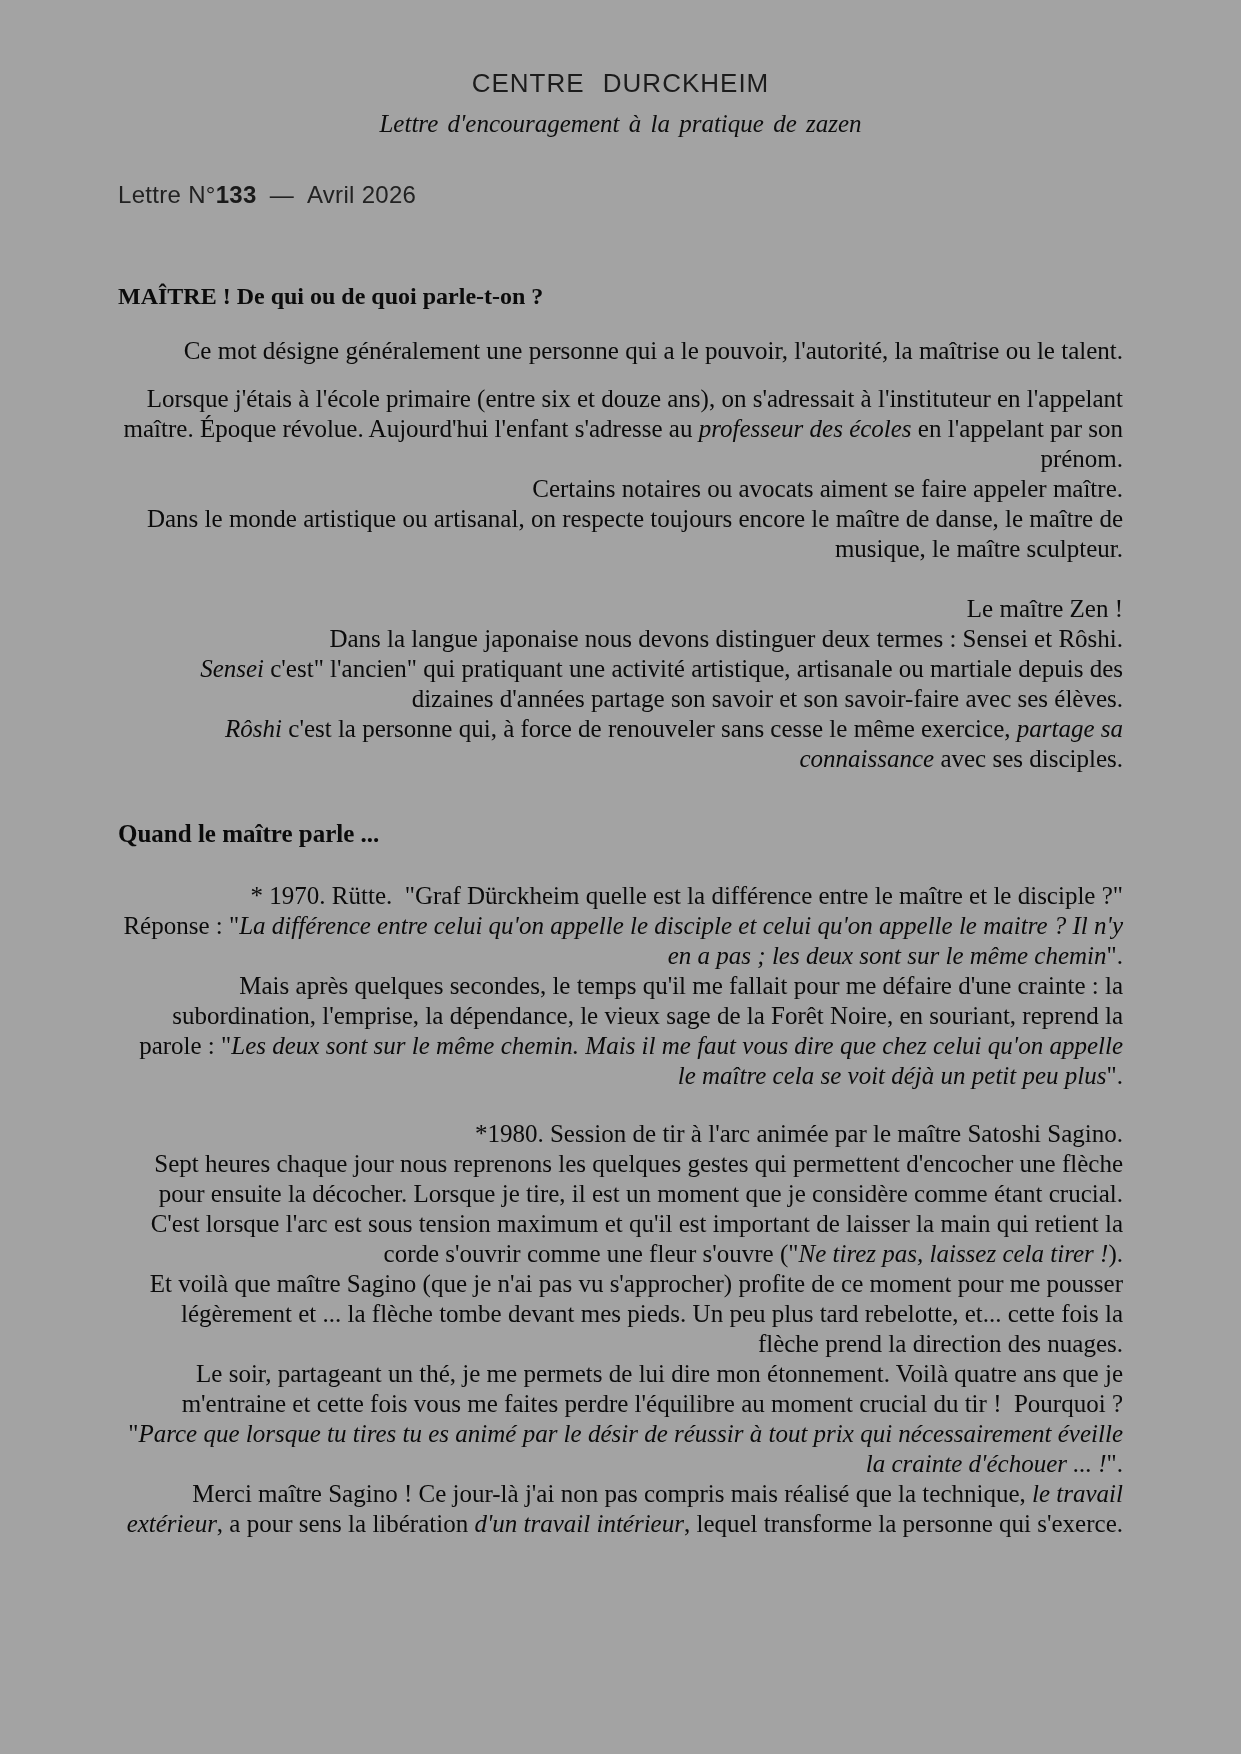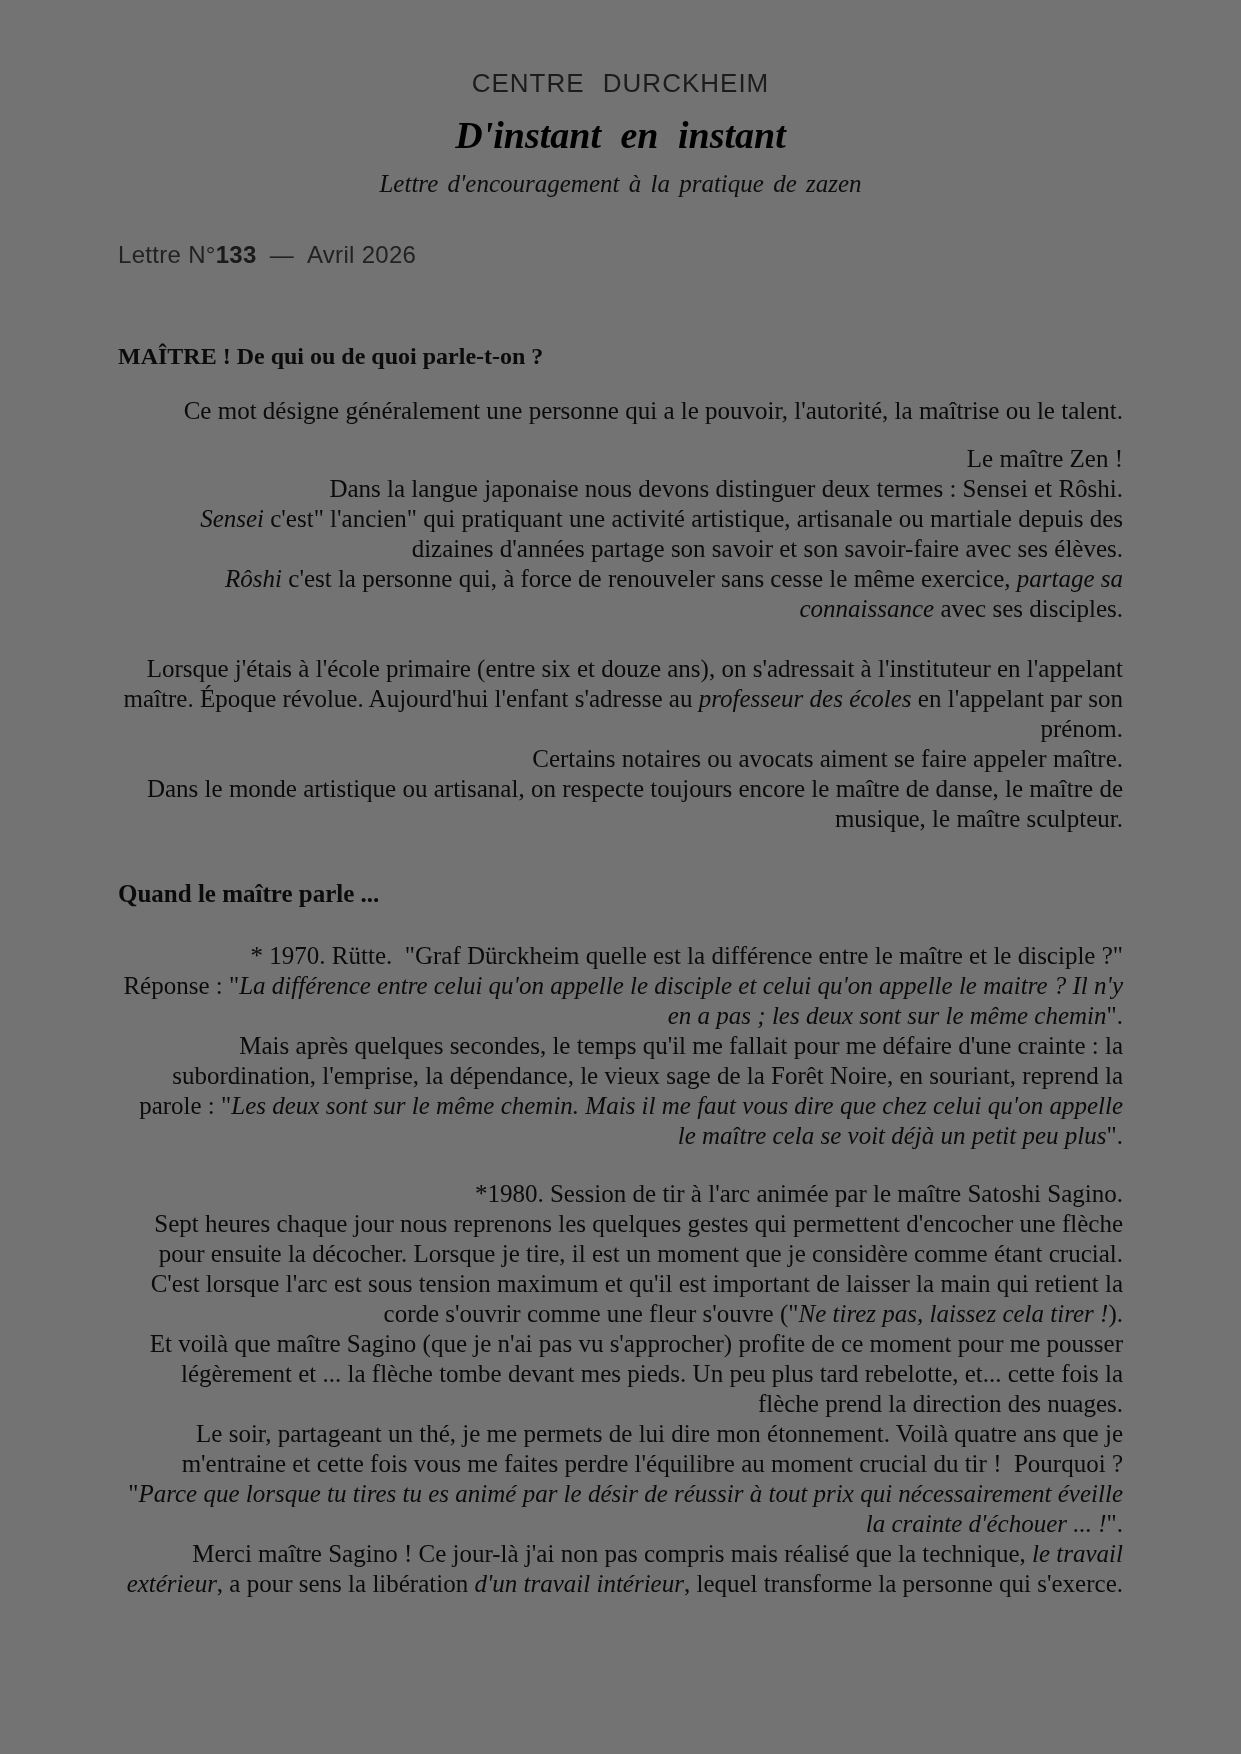--- a/index.html
+++ b/index.html
@@ -1,21 +1,21 @@
 <!DOCTYPE html>
 <html lang="fr"><head>
 <meta charset="utf-8">
 <style>
   html, body { margin: 0; padding: 0; background: #e8e8e8; }
   .page {
     position: relative;
     width: 1241px;
     height: 1754px;
     margin: 0 auto;
-    background: #737373;
+    background: #a3a3a3;
     color: #0d0d0d;
     box-sizing: border-box;
     padding: 68px 118px 0 118px;
     overflow: hidden;
     font-family: "Liberation Serif", serif;
   }
 
   
   .org {
     font-family: "Liberation Sans", sans-serif;
@@ -96,38 +96,37 @@
   #doc-body > *:nth-child(6) { margin-top: 32px; }  
   #doc-body > *:nth-child(7) { margin-top: 28px; }  
 </style>
 </head>
 <body>
 
 <div class="page">
 
   <div class="org">CENTRE DURCKHEIM</div>
 
-  <h1 class="title">D'instant en instant</h1>
 
   <div class="subtitle">Lettre d'encouragement à la pratique de zazen</div>
 
   <div class="letterline">
     <span>Lettre N°</span><span class="num">133</span><span class="dash">—</span><span>Avril 2026</span>
   </div>
 
   <div id="doc-body">
       <h2 class="h1"><span class="rn">MAÎTRE&nbsp;! De qui ou de quoi parle-t-on&nbsp;?</span></h2>
       <p class="p"><span class="rn">Ce mot désigne généralement une personne qui a le pouvoir, l'autorité, la maîtrise ou le talent.</span></p>
+      <p class="p"><span class="rn">Lorsque j'étais à l'école primaire (entre six et douze ans), on s'adressait à l'instituteur en l'appelant maître. Époque révolue. Aujourd'hui l'enfant s'adresse au </span><span class="it">professeur des écoles</span><span class="rn"> en l'appelant par son prénom.
+Certains notaires ou avocats aiment se faire appeler maître.
+Dans le monde artistique ou artisanal, on respecte toujours encore le maître de danse, le maître de musique, le maître sculpteur.</span></p>
       <p class="p"><span class="rn">Le maître Zen&nbsp;!
 Dans la langue japonaise nous devons distinguer deux termes&nbsp;: Sensei et Rôshi.
 </span><span class="it">Sensei</span><span class="rn"> c'est" l'ancien" qui pratiquant une activité artistique, artisanale ou martiale depuis des dizaines d'années partage son savoir et son savoir-faire avec ses élèves.
 </span><span class="it">Rôshi</span><span class="rn"> c'est la personne qui, à force de renouveler sans cesse le même exercice, </span><span class="it">partage sa connaissance</span><span class="rn"> avec ses disciples.</span></p>
-      <p class="p"><span class="rn">Lorsque j'étais à l'école primaire (entre six et douze ans), on s'adressait à l'instituteur en l'appelant maître. Époque révolue. Aujourd'hui l'enfant s'adresse au </span><span class="it">professeur des écoles</span><span class="rn"> en l'appelant par son prénom.
-Certains notaires ou avocats aiment se faire appeler maître.
-Dans le monde artistique ou artisanal, on respecte toujours encore le maître de danse, le maître de musique, le maître sculpteur.</span></p>
       <h2 class="h2"><span class="rn">Quand le maître parle ...</span></h2>
       <p class="p"><span class="rn">* 1970. Rütte.  "Graf Dürckheim quelle est la différence entre le maître et le disciple&nbsp;?"
 Réponse&nbsp;: "</span><span class="it">La différence entre celui qu'on appelle le disciple et celui qu'on appelle le maitre&nbsp;? Il n'y en a pas&nbsp;; les deux sont sur le même chemin</span><span class="rn">".
 Mais après quelques secondes, le temps qu'il me fallait pour me défaire d'une crainte&nbsp;: la subordination, l'emprise, la dépendance, le vieux sage de la Forêt Noire, en souriant, reprend la parole&nbsp;: "</span><span class="it">Les deux sont sur le même chemin. Mais il me faut vous dire que chez celui qu'on appelle le maître cela se voit déjà un petit peu plus</span><span class="rn">".</span></p>
       <p class="p"><span class="rn">*1980. Session de tir à l'arc animée par le maître Satoshi Sagino.
 Sept heures chaque jour nous reprenons les quelques gestes qui permettent d'encocher une flèche pour ensuite la décocher. Lorsque je tire, il est un moment que je considère comme étant crucial. C'est lorsque l'arc est sous tension maximum et qu'il est important de laisser la main qui retient la corde s'ouvrir comme une fleur s'ouvre ("</span><span class="it">Ne tirez pas, laissez cela tirer&nbsp;!</span><span class="rn">).
 Et voilà que maître Sagino (que je n'ai pas vu s'approcher) profite de ce moment pour me pousser légèrement et ... la flèche tombe devant mes pieds. Un peu plus tard rebelotte, et... cette fois la flèche prend la direction des nuages.
 Le soir, partageant un thé, je me permets de lui dire mon étonnement. Voilà quatre ans que je m'entraine et cette fois vous me faites perdre l'équilibre au moment crucial du tir&nbsp;!  Pourquoi&nbsp;?
 "</span><span class="it">Parce que lorsque tu tires tu es animé par le désir de réussir à tout prix qui nécessairement éveille la crainte d'échouer ...&nbsp;!</span><span class="rn">".
 Merci maître Sagino&nbsp;! Ce jour-là j'ai non pas compris mais réalisé que la technique, </span><span class="it">le travail extérieur</span><span class="rn">, a pour sens la libération </span><span class="it">d'un travail intérieur</span><span class="rn">, lequel transforme la personne qui s'exerce.</span></p>

